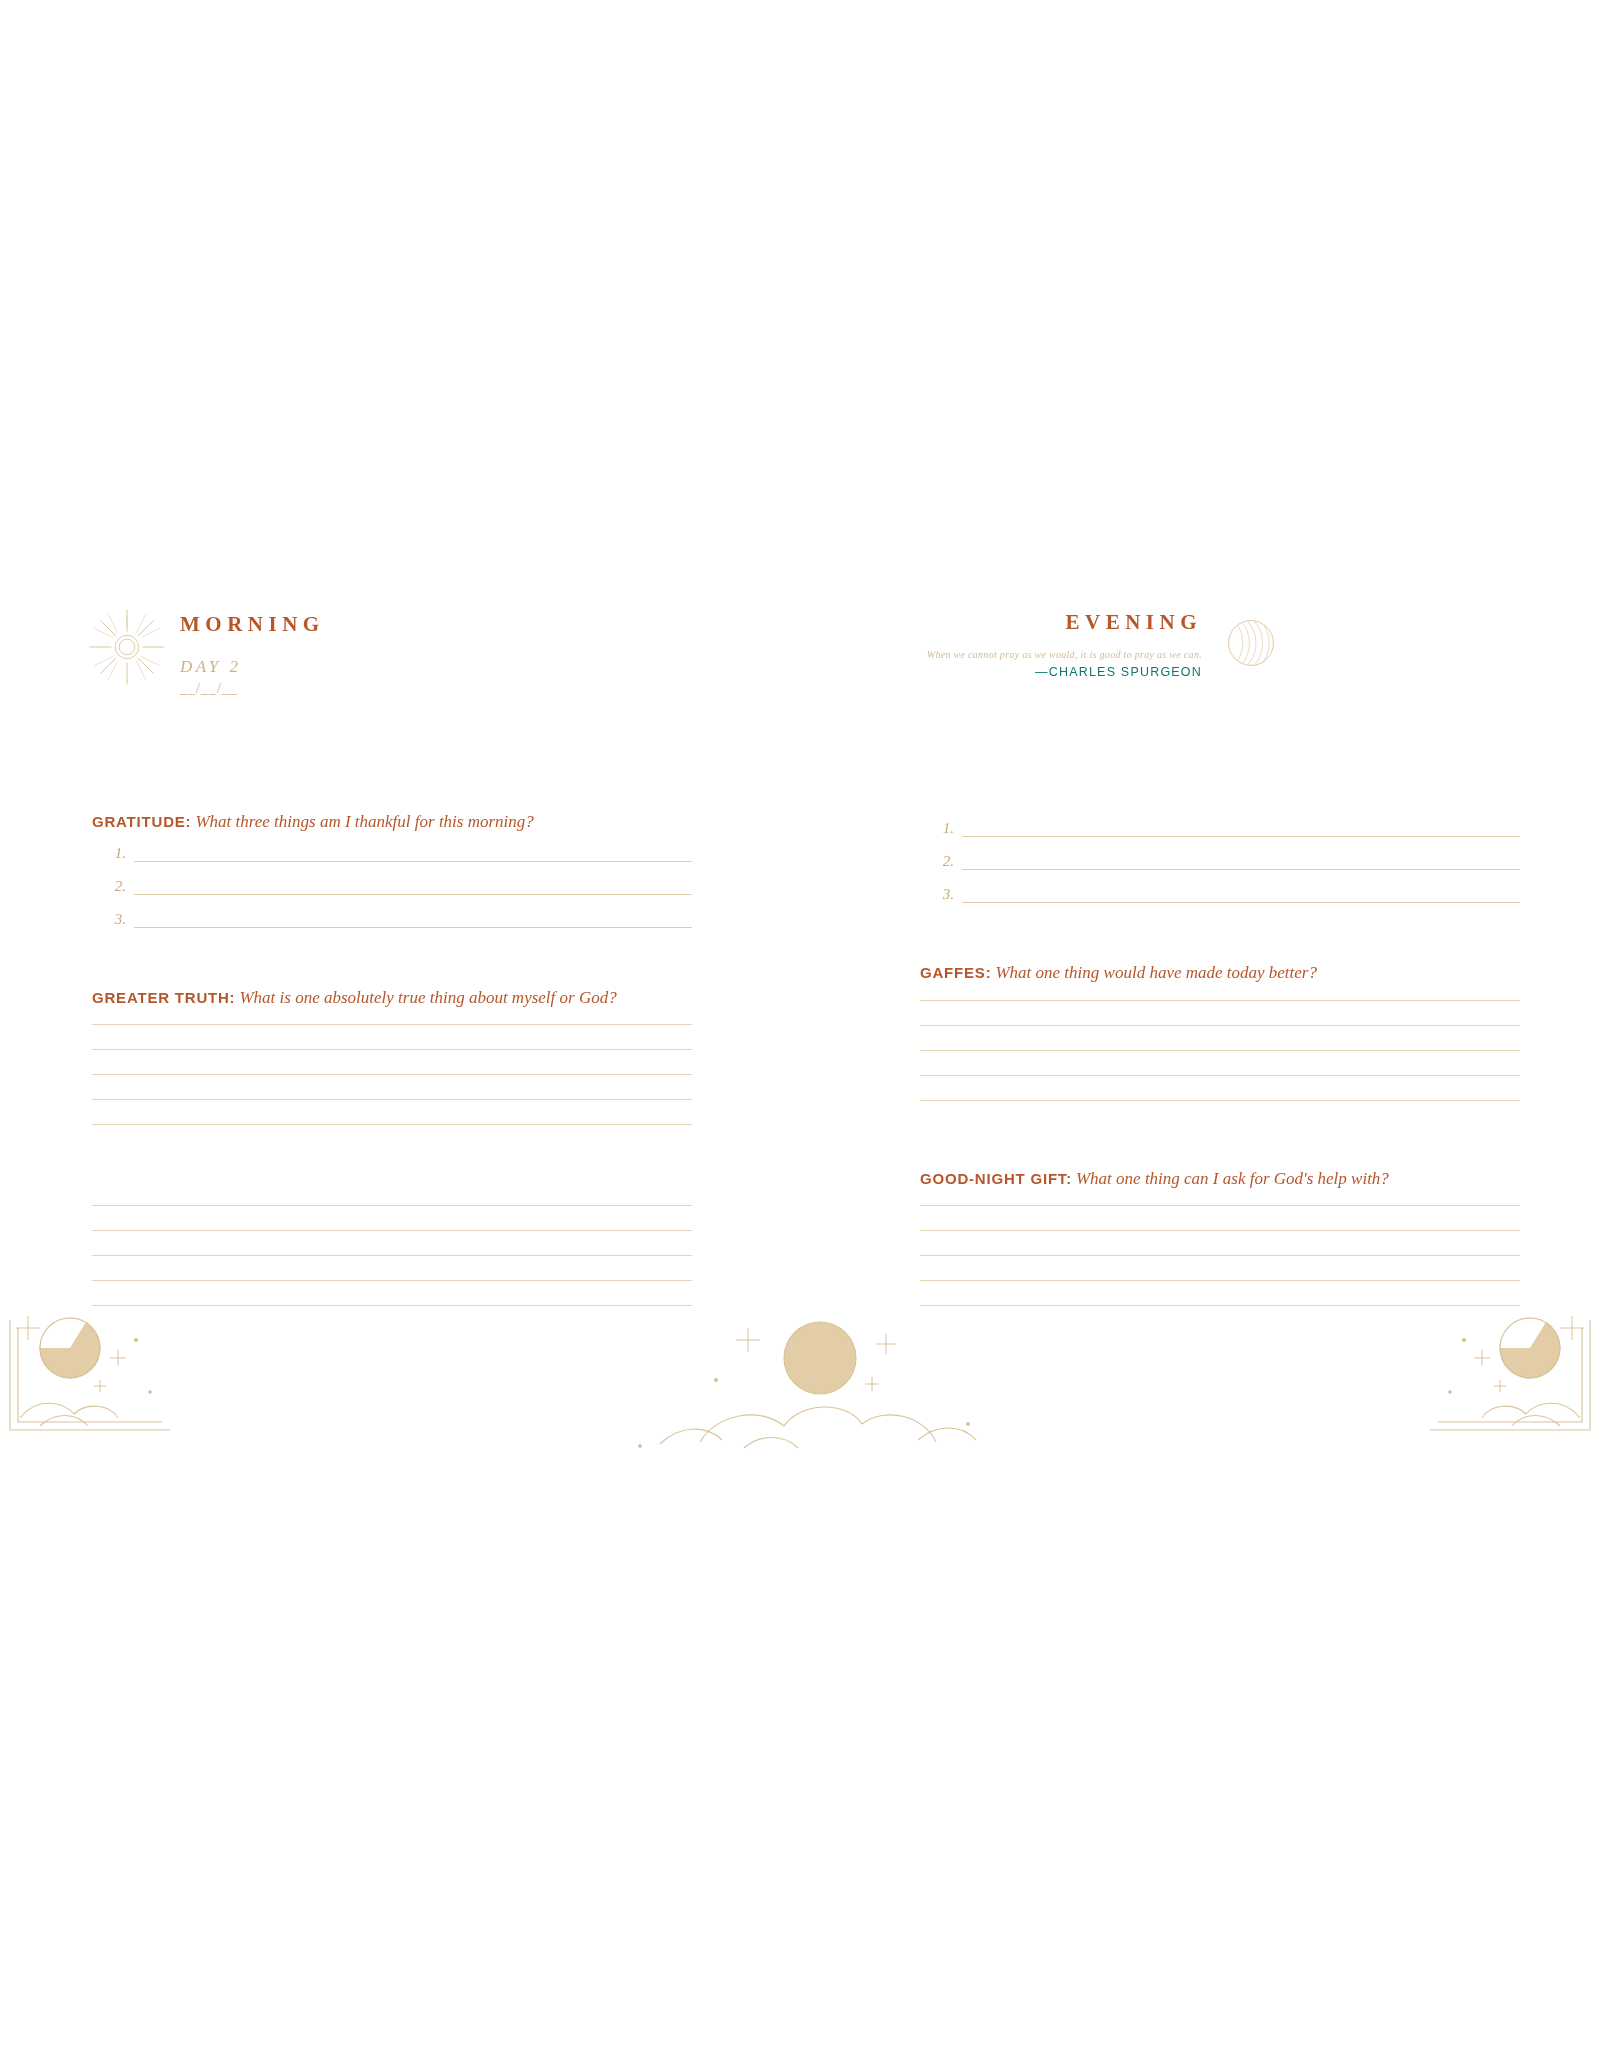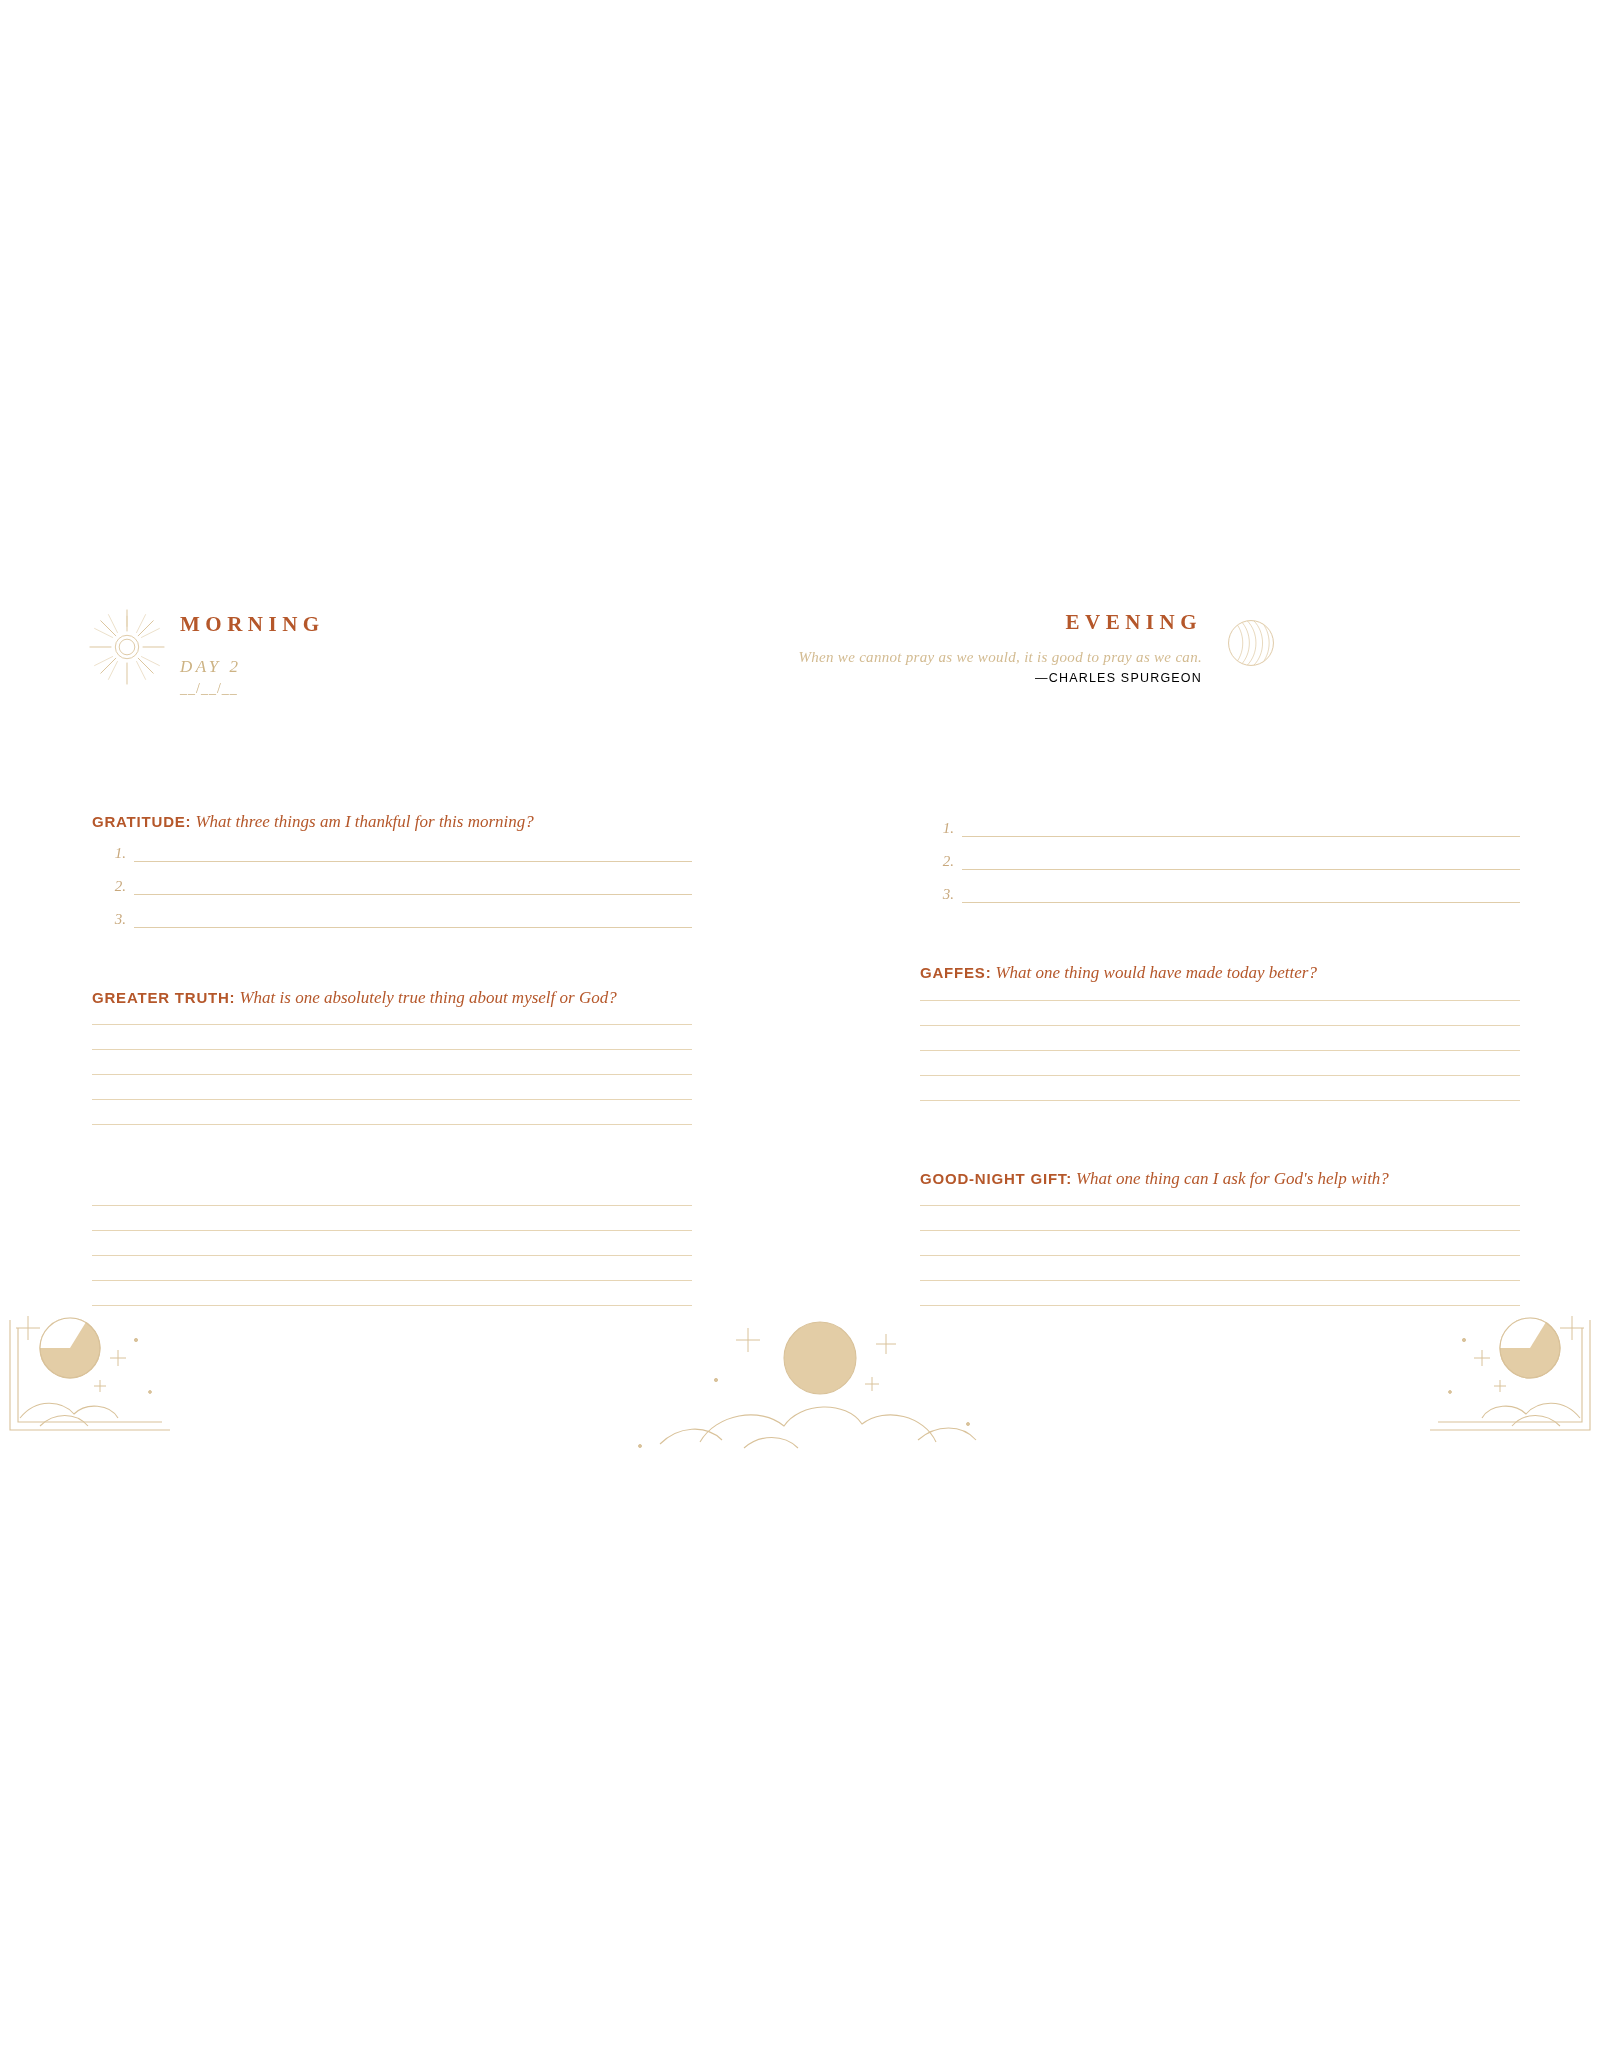--- a/index.html
+++ b/index.html
@@ -91,30 +91,30 @@
     font-family: "Liberation Serif", serif;
     font-weight: bold;
     color: #b5572a;
     font-size: 21px;
     letter-spacing: 5.5px;
   }
   .evening-quote {
     margin-top: 14px;
     font-family: "Liberation Serif", serif;
     font-style: italic;
-    font-size: 15px;
+    font-size: 10px;
     color: #d3bb91;
     letter-spacing: 0.3px;
   }
   .evening-attrib {
     margin-top: 5px;
     font-family: "Liberation Sans", sans-serif;
     font-size: 12.5px;
     letter-spacing: 1.2px;
-    color: #000000;
+    color: #0f766e;
   }
   .moon-icon {
     width: 66px;
     height: 66px;
     margin-top: 10px;
     flex: 0 0 auto;
   }
 
   
   .col {

